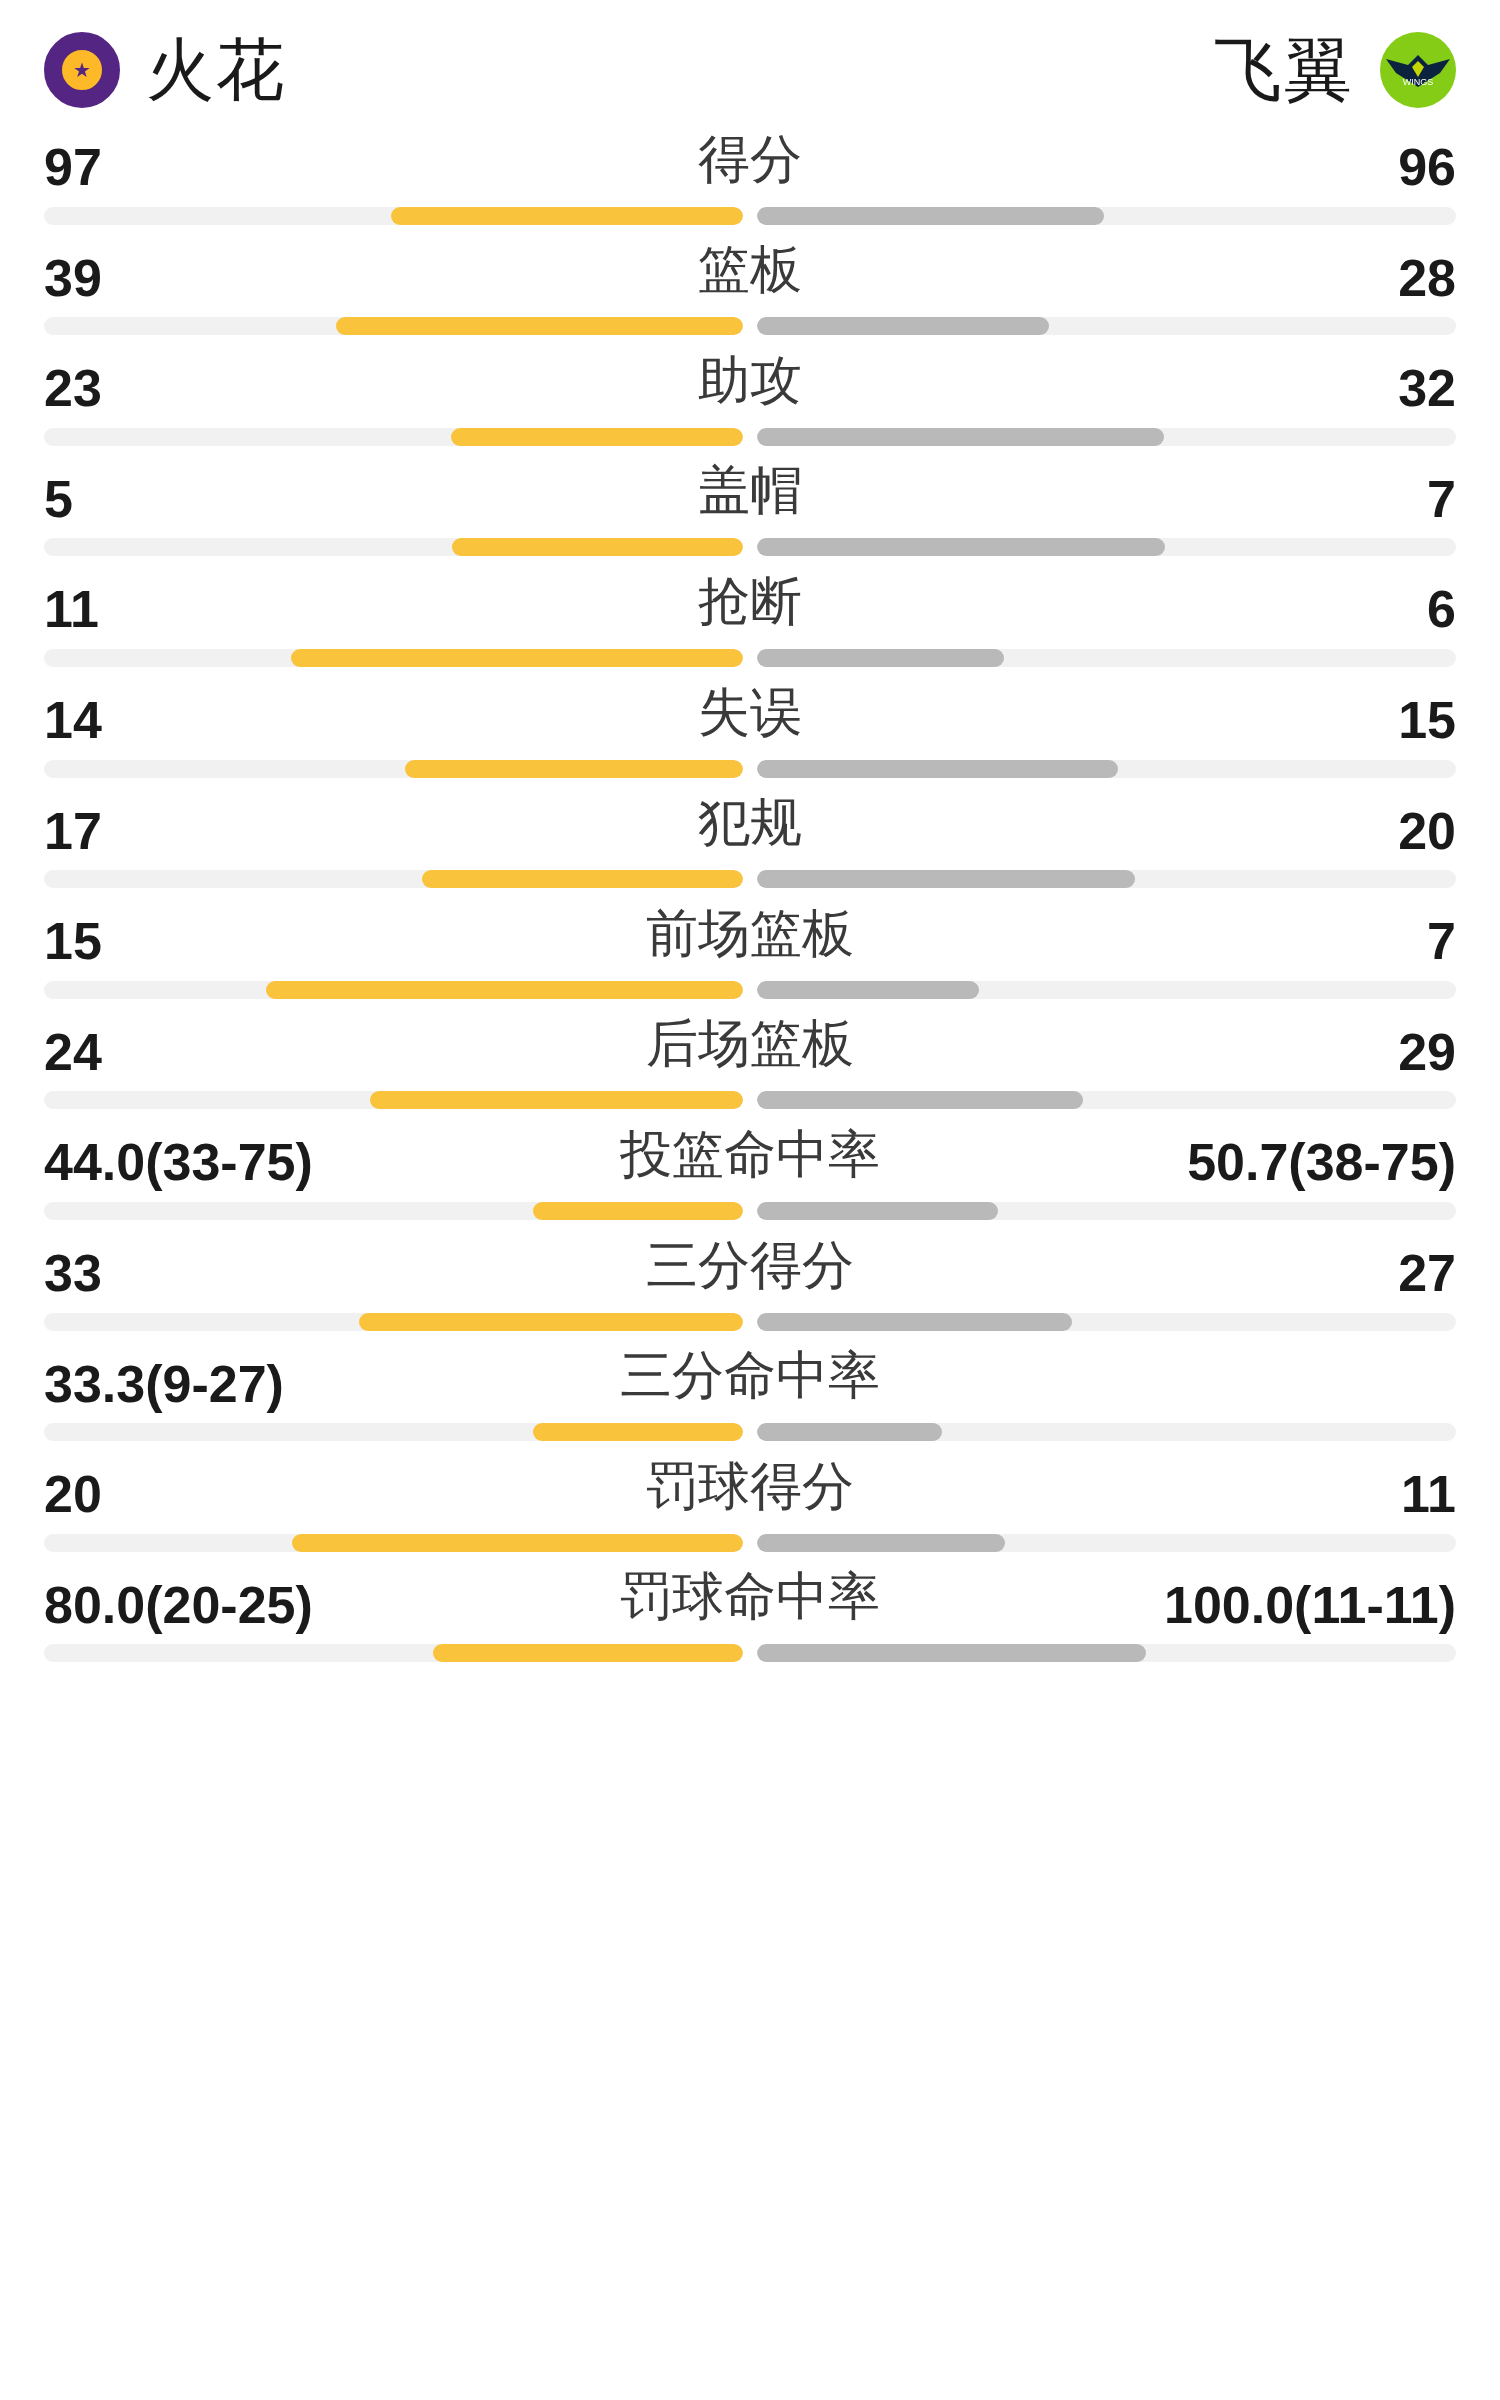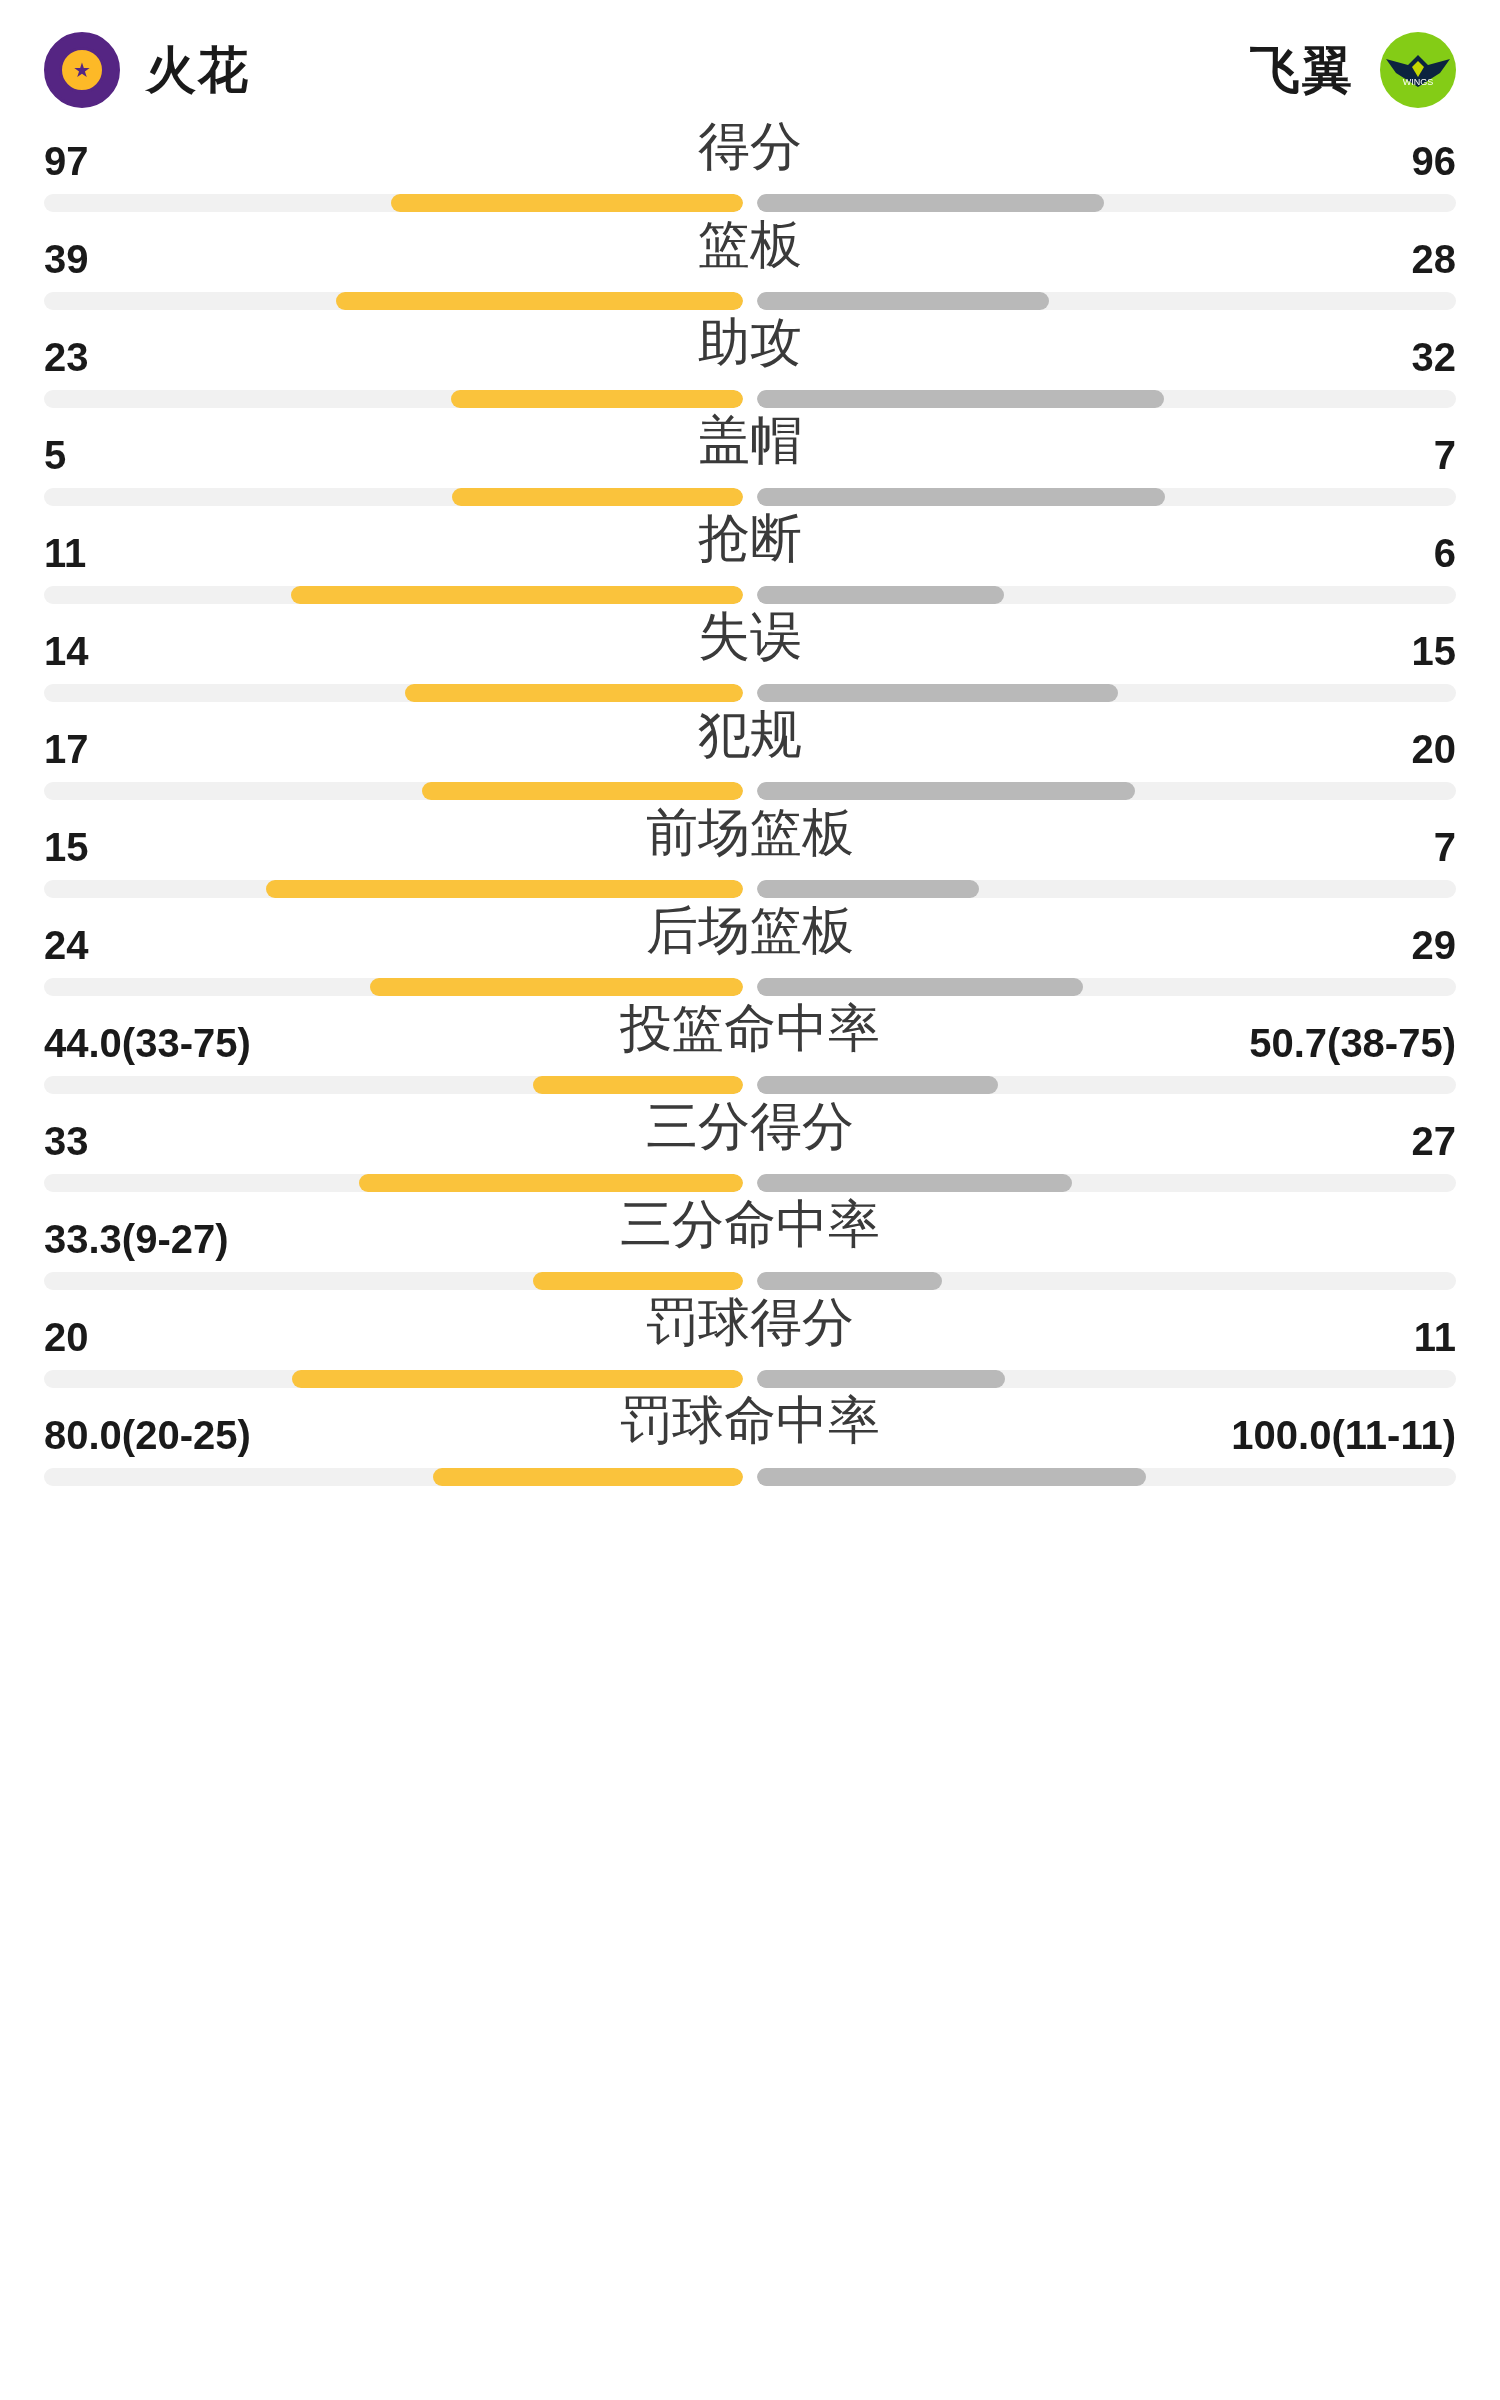--- a/index.html
+++ b/index.html
@@ -17,22 +17,22 @@
     padding: 0 44px;
   }
   .team-left, .team-right {
     display: flex;
     align-items: center;
     gap: 26px;
     flex: 1;
   }
   .team-right { justify-content: flex-end; }
   .team-name {
-    font-size: 50px;
-    font-weight: bold;
+    font-size: 68px;
+    font-weight: normal;
     color: #1a1a1a;
     letter-spacing: 2px;
   }
 
   .logo {
     width: 76px;
     height: 76px;
     border-radius: 50%;
     position: relative;
     flex: 0 0 auto;
@@ -59,21 +59,21 @@
     padding: 0 44px;
     margin-bottom: 26px;
   }
   .stat-values {
     display: flex;
     align-items: flex-end;
     justify-content: space-between;
     margin-bottom: 12px;
   }
   .stat-num {
-    font-size: 40px;
+    font-size: 52px;
     font-weight: bold;
     color: #1a1a1a;
     line-height: 1.05;
     white-space: nowrap;
   }
   .stat-num.right { text-align: right; }
   .stat-label {
     font-size: 52px;
     color: #3a3a3a;
     font-weight: 500;

